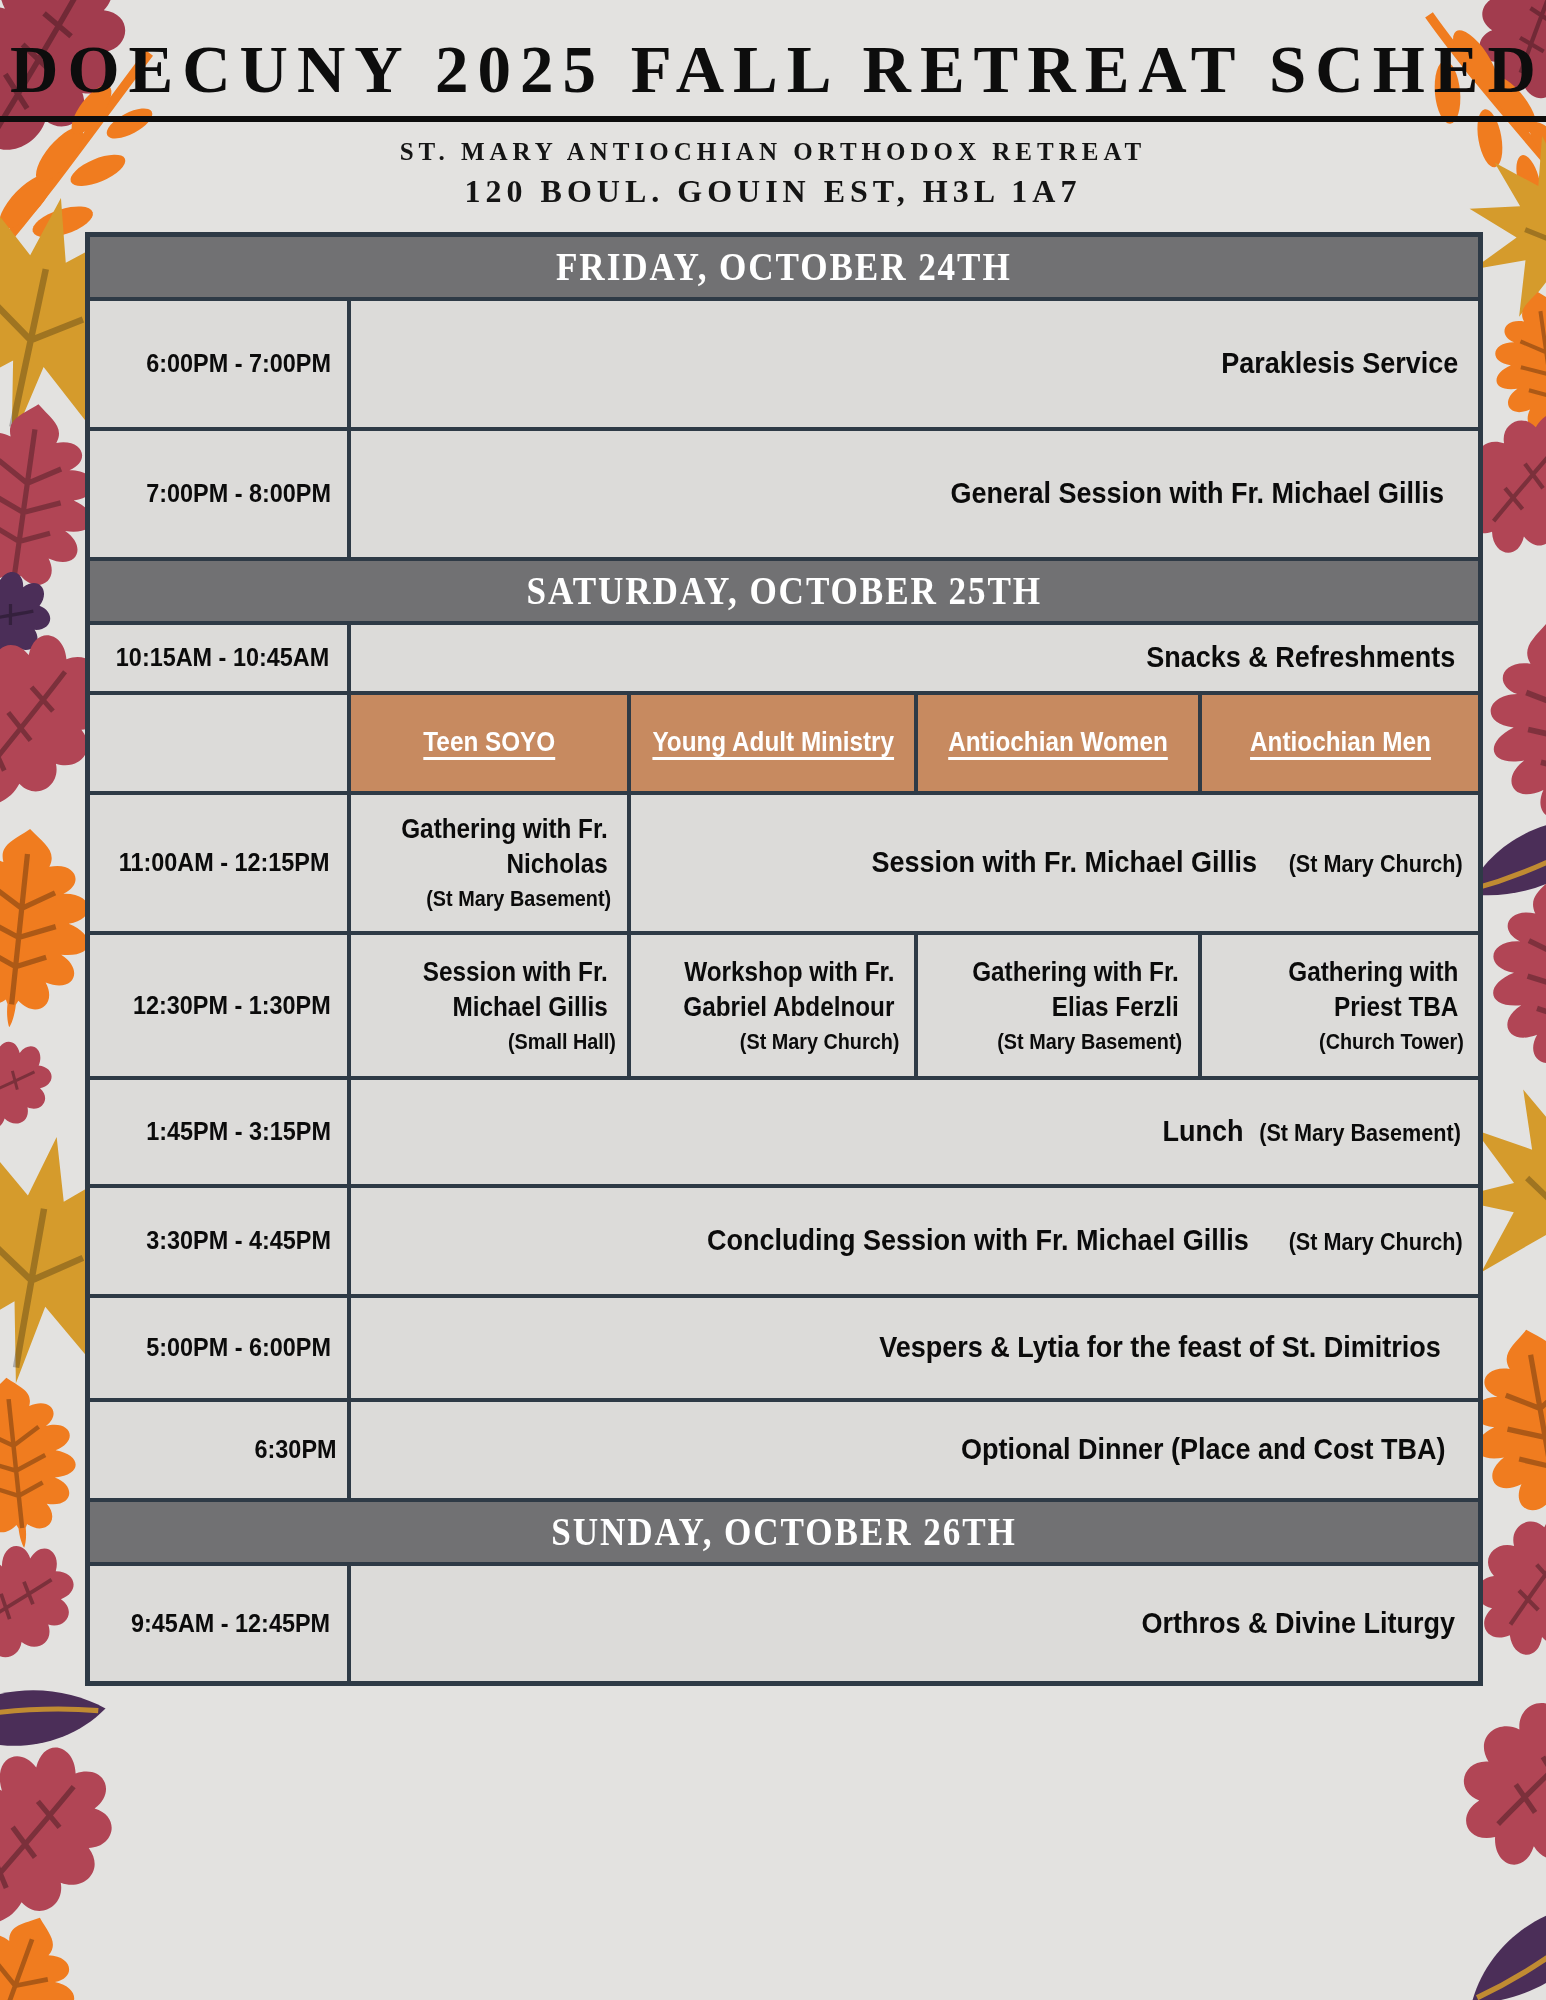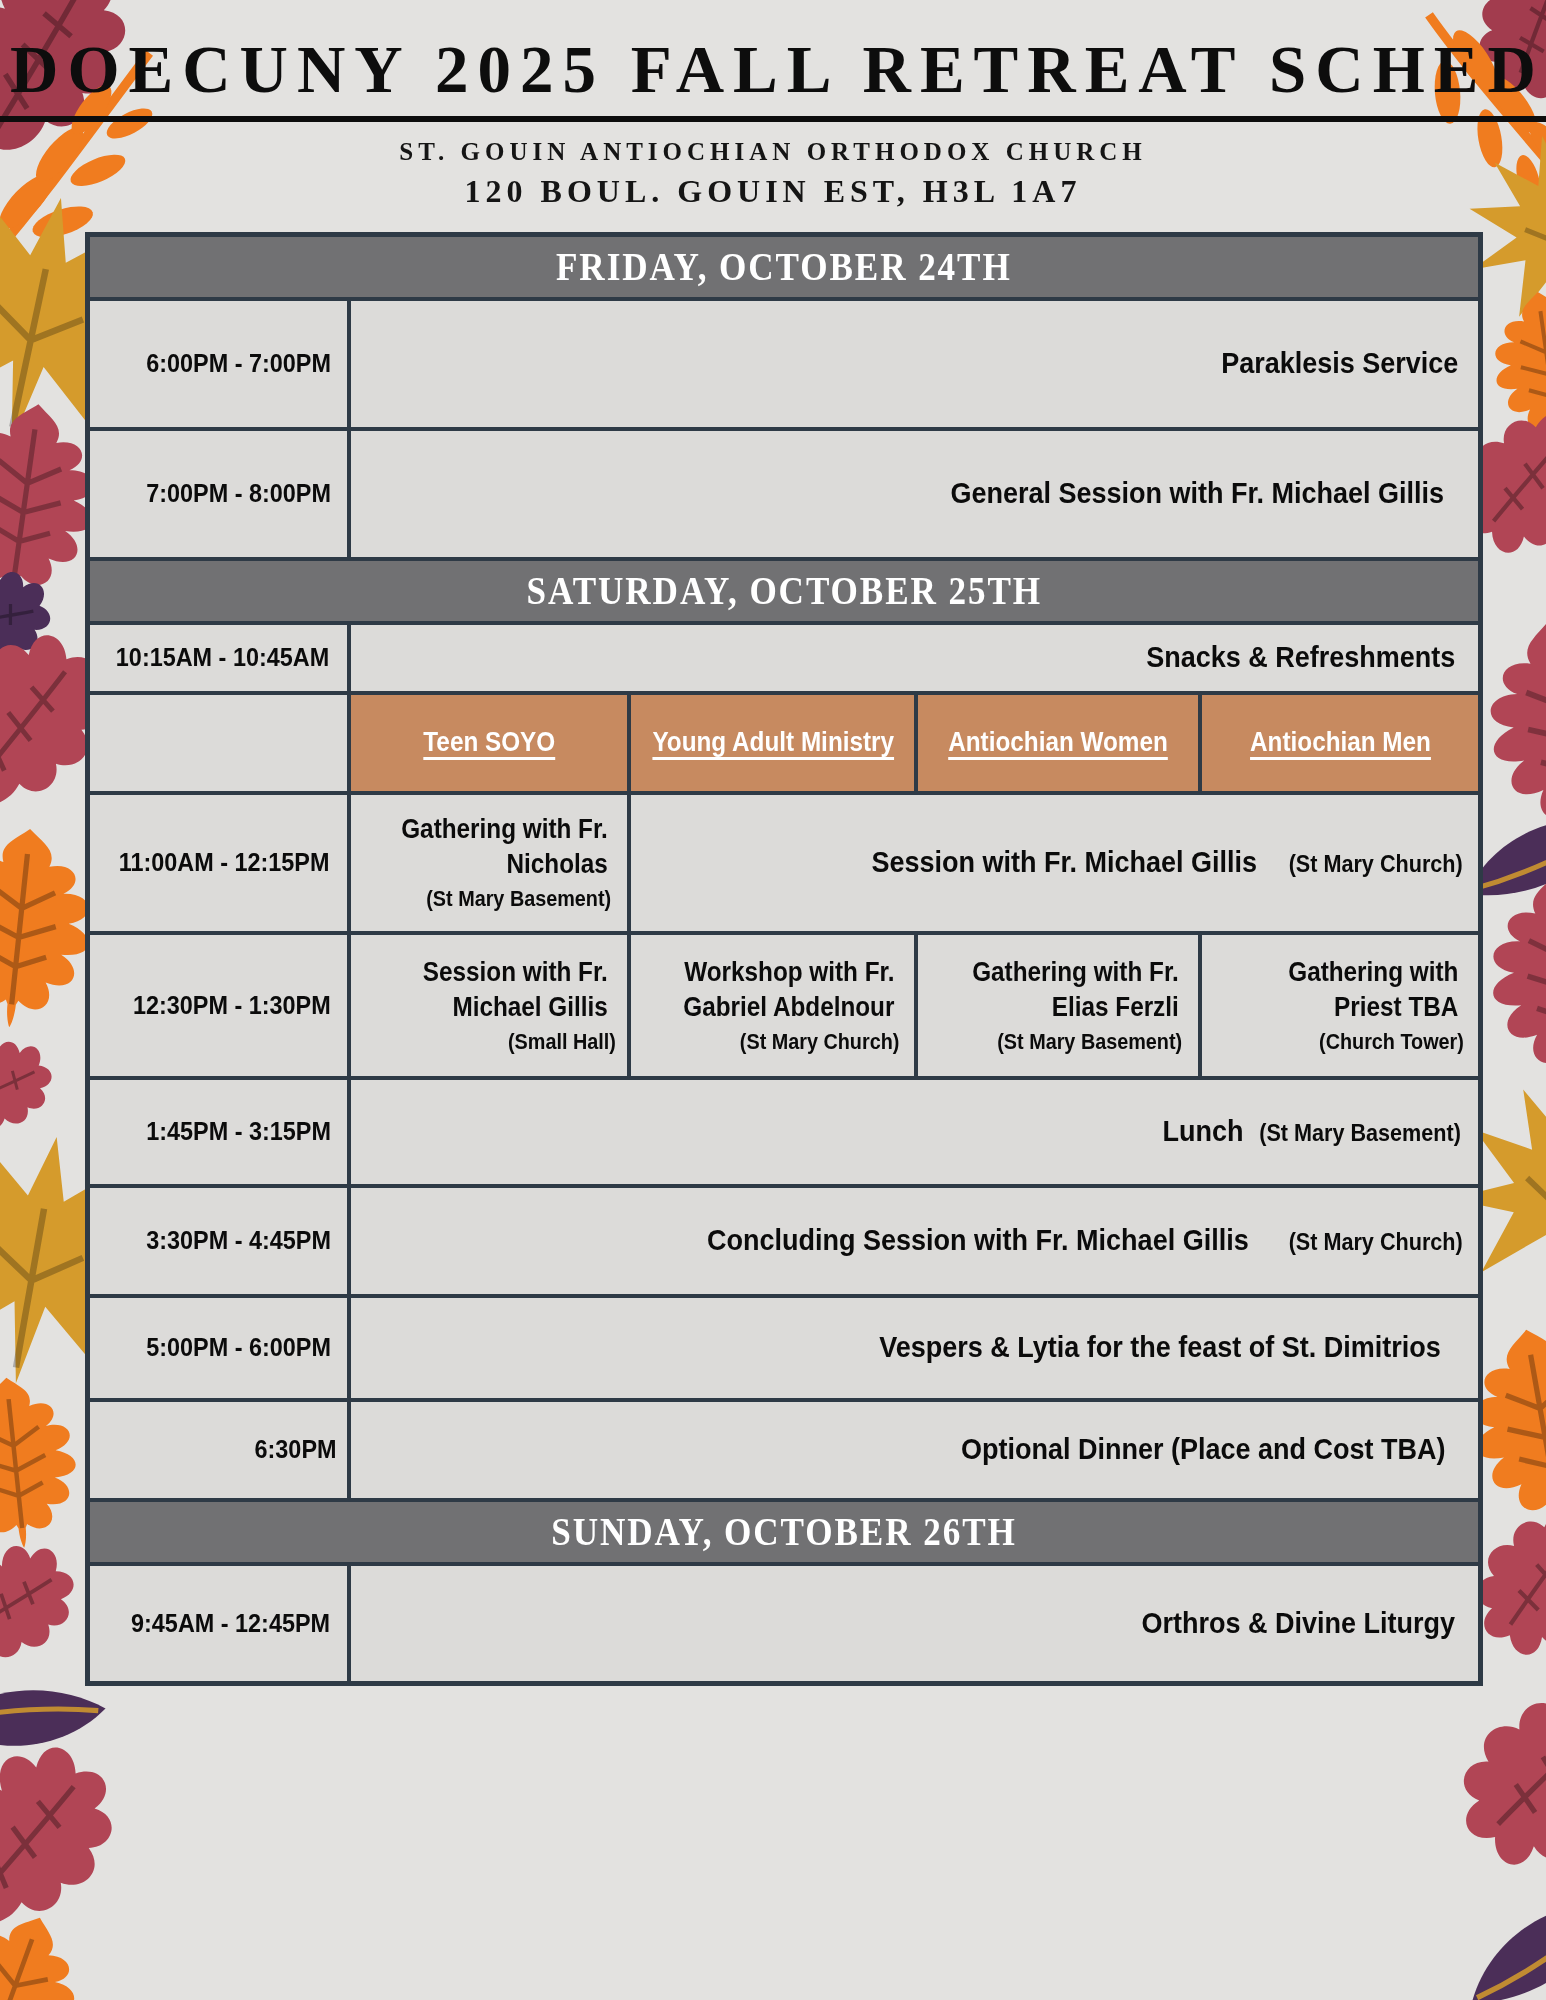--- a/index.html
+++ b/index.html
@@ -157,21 +157,21 @@
       <svg viewBox="0 0 100 100" class="leaf" style="left: 1445px; top: 1685px; width: 210px; height: 210px; color: rgb(177, 69, 85); transform: rotate(175deg);">
         <use href="#sym-cluster"></use>
       </svg>
       <svg viewBox="0 0 100 100" class="leaf" style="left: 1452px; top: 1865px; width: 180px; height: 180px; color: rgb(75, 46, 88); transform: rotate(160deg);">
         <use href="#sym-slender"></use>
       </svg>
     </div>
 
   <div class="header">
     <div class="title">DOECUNY 2025 FALL RETREAT SCHEDULE</div>
-    <div class="sub1">ST. GOUIN ANTIOCHIAN ORTHODOX CHURCH</div>
+    <div class="sub1">ST. MARY ANTIOCHIAN ORTHODOX RETREAT</div>
     <div class="sub2">120 BOUL. GOUIN EST, H3L 1A7</div>
   </div>
 
   <div class="schedule-wrap">
     <table class="sched">
       <colgroup>
         <col style="width:18.8%">
           <col style="width:20.1%">
           <col style="width:20.6%">
           <col style="width:20.4%">

